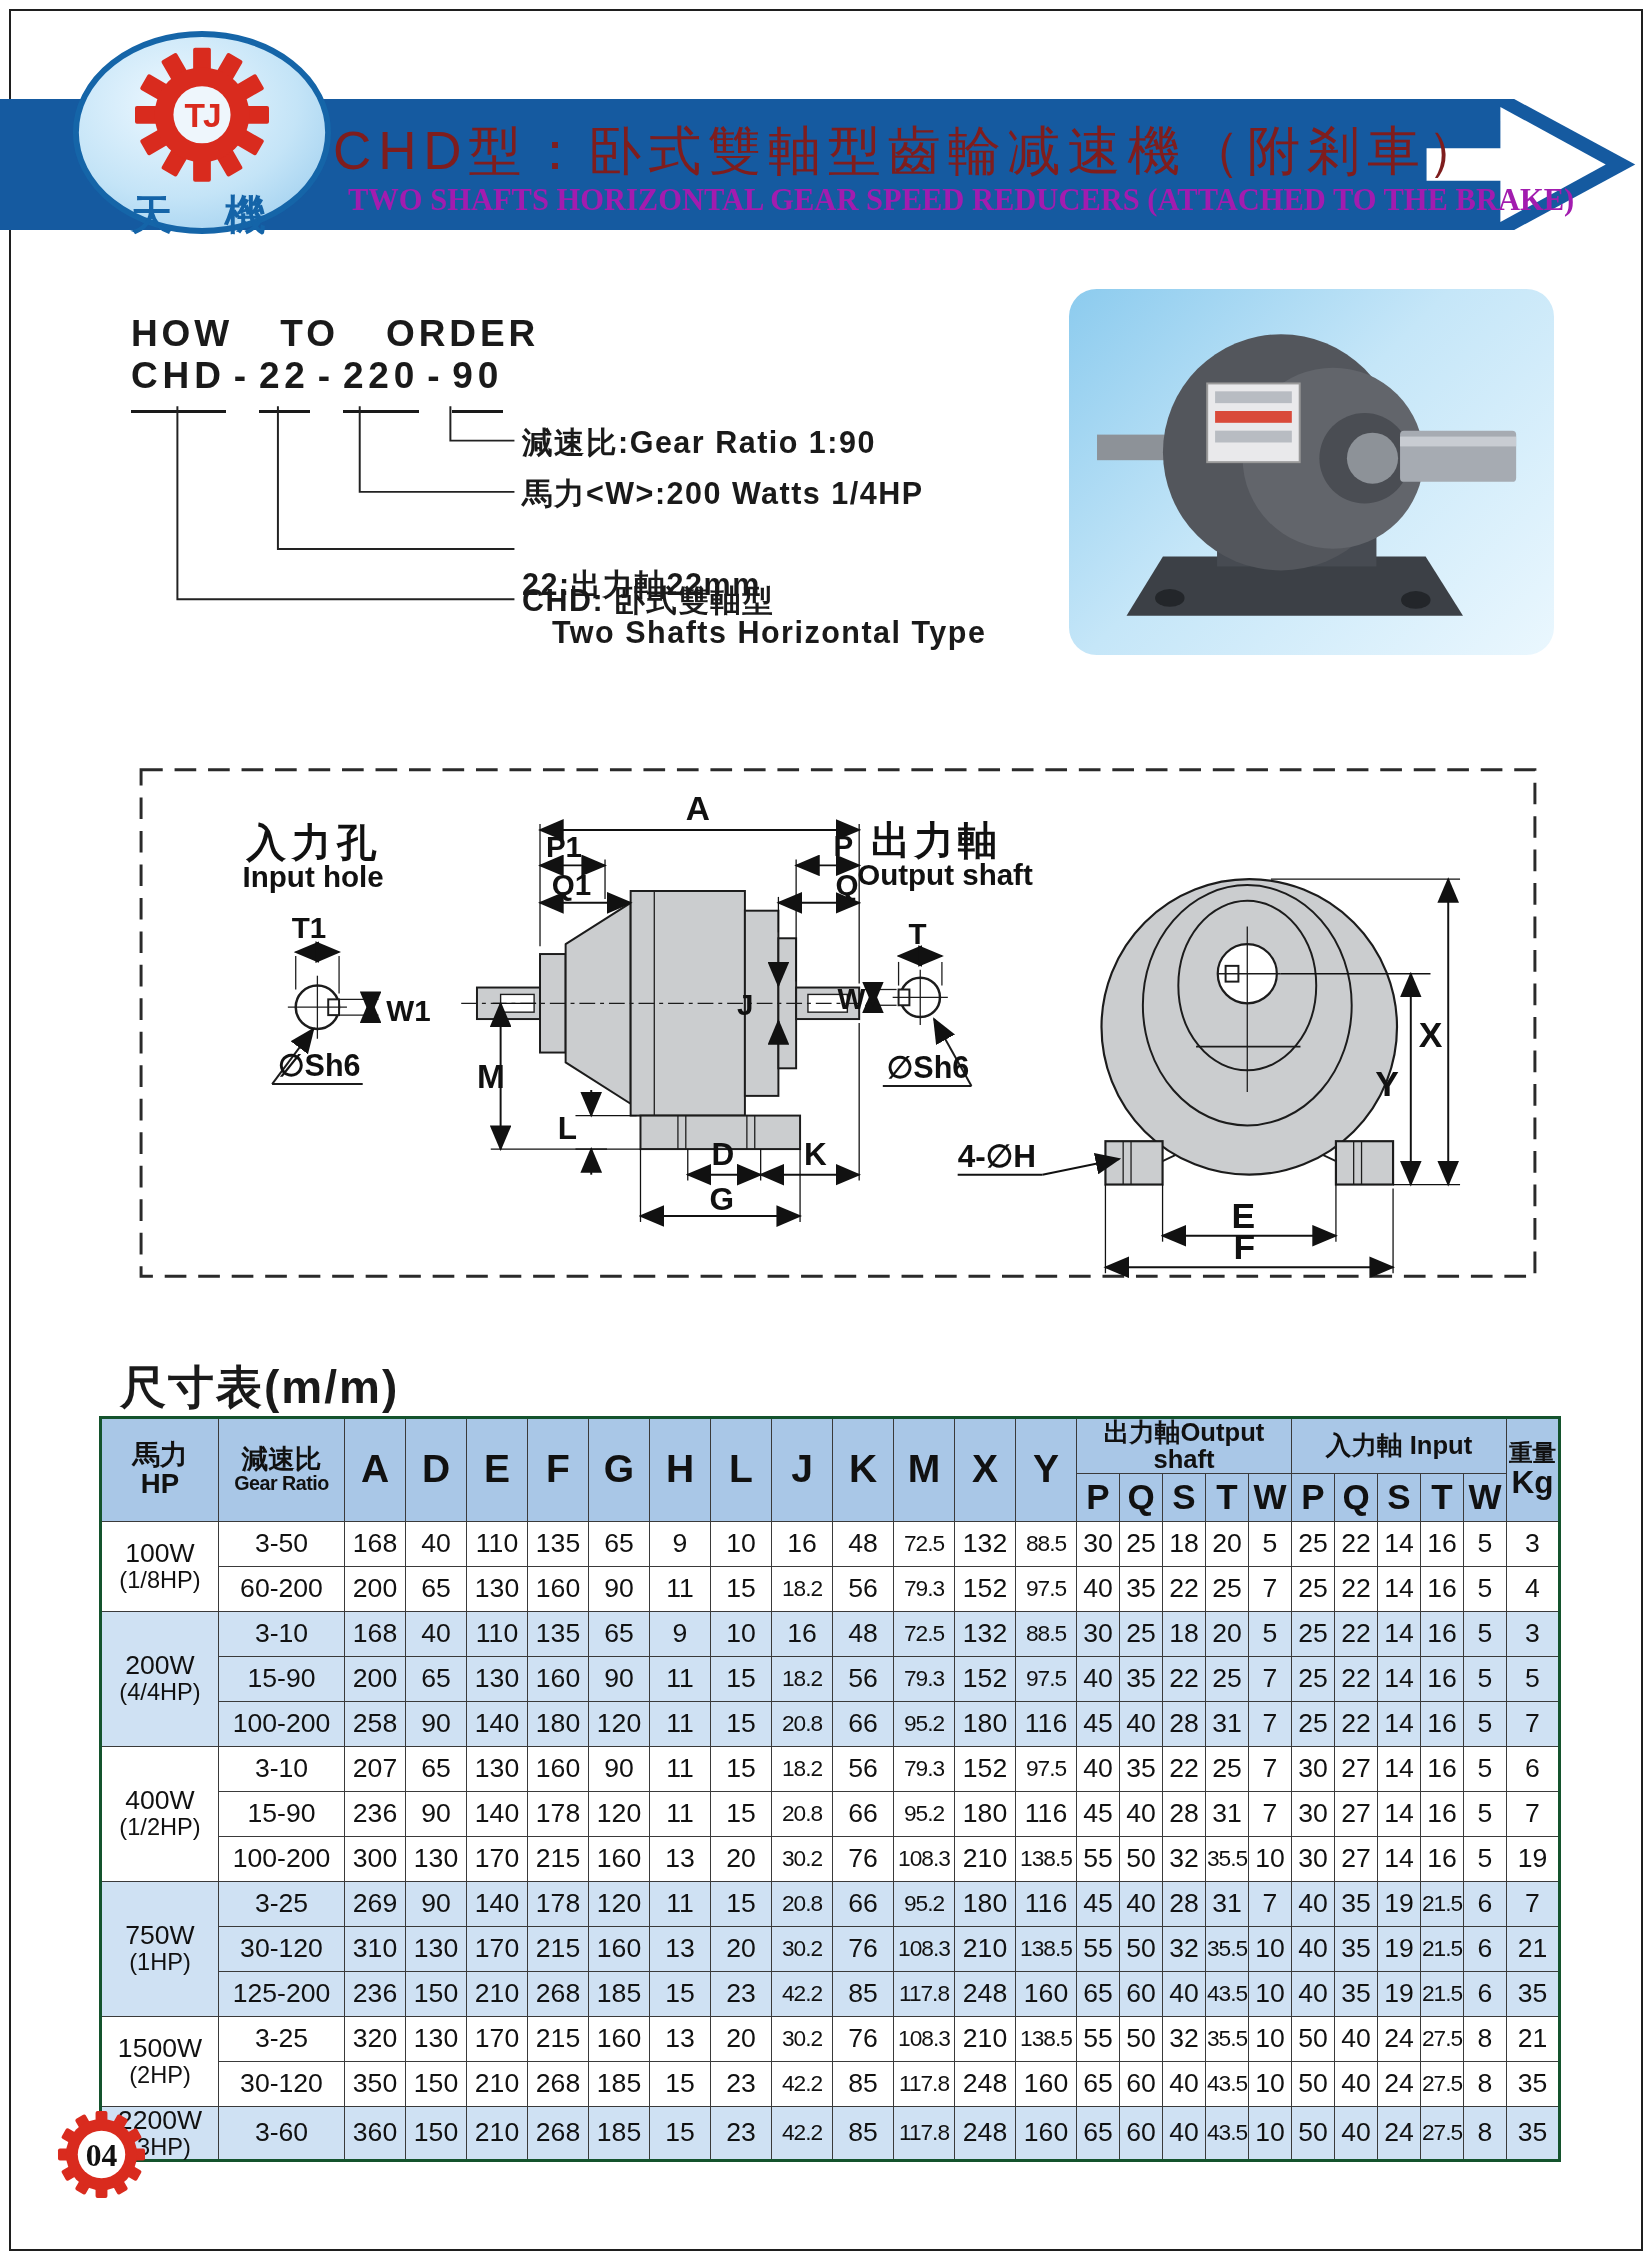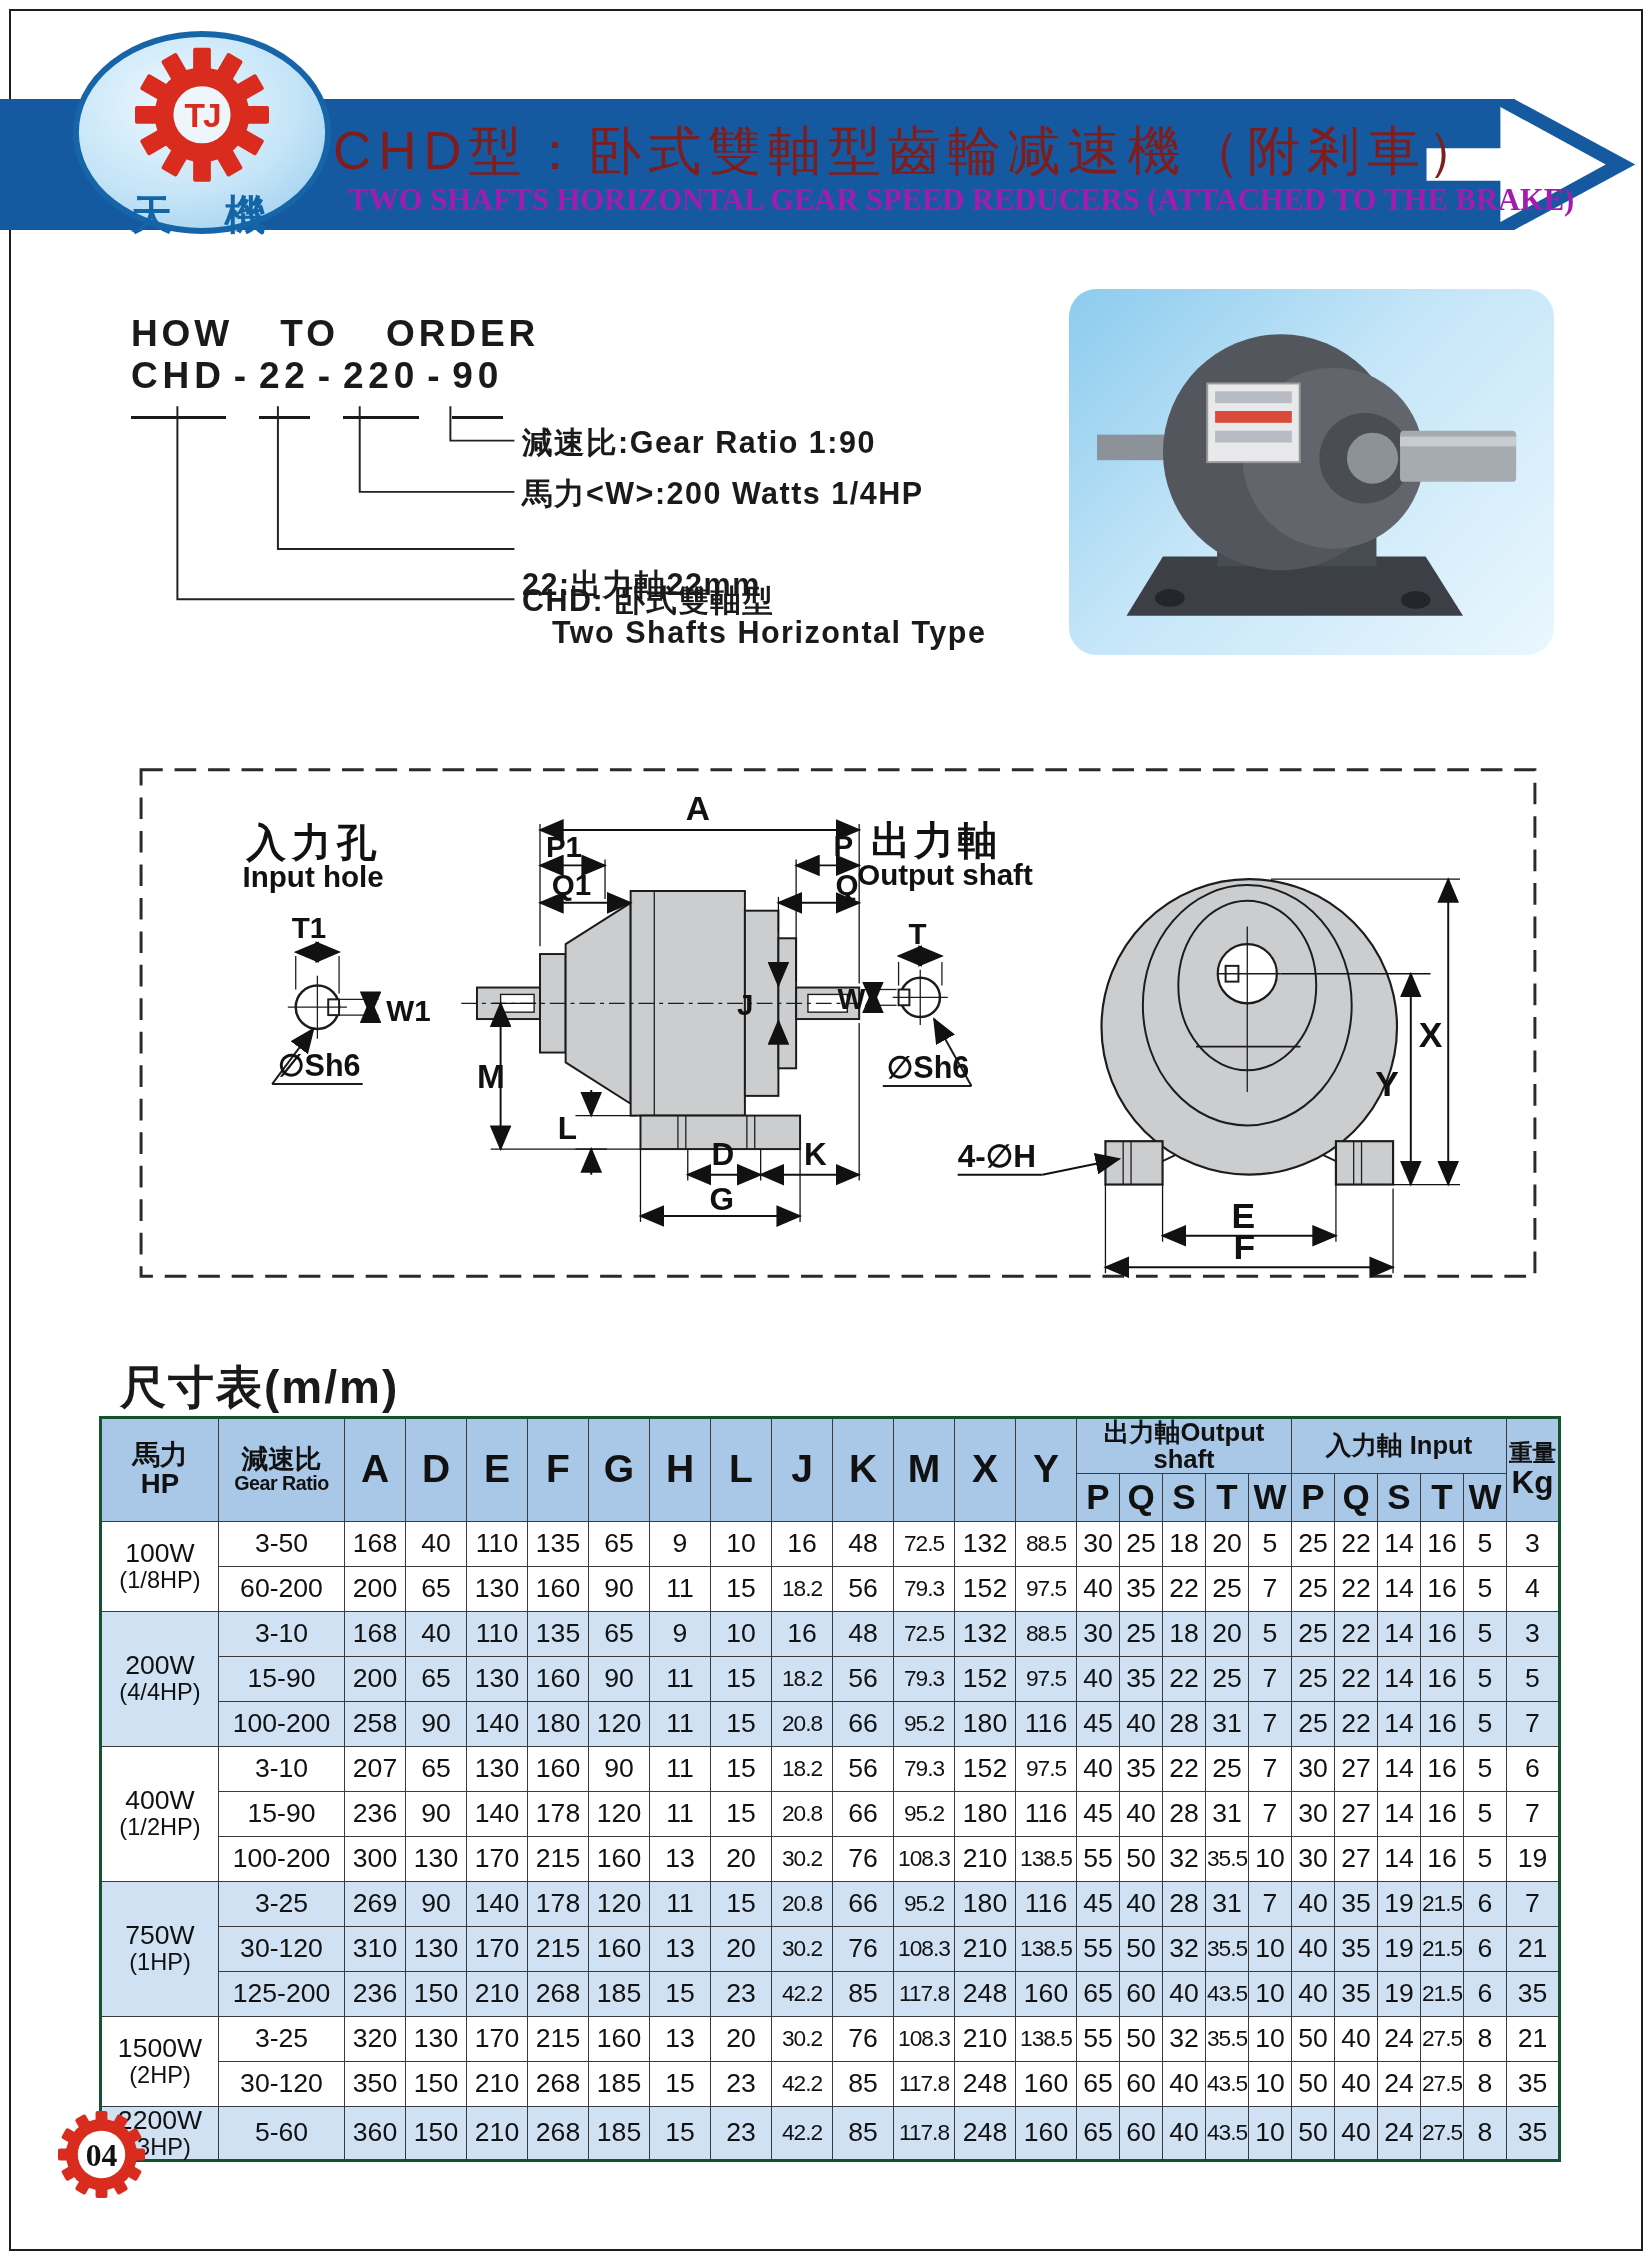--- a/index.html
+++ b/index.html
@@ -17,21 +17,21 @@
               color:#7f1d1d;letter-spacing:6.9px;white-space:nowrap;}
   .band-sub{position:absolute;left:348px;top:183px;font-size:30.5px;font-weight:bold;
             color:#a21caf;font-family:"Liberation Serif",serif;letter-spacing:0px;white-space:nowrap;}
   .logo-svg{position:absolute;left:69px;top:27.6px;}
 
   
   .order-heading{position:absolute;left:131px;top:313px;font-size:37px;font-weight:bold;
                  letter-spacing:3.9px;word-spacing:33px;color:#1a1a1a;}
   .order-code{position:absolute;left:131px;top:355px;font-size:37px;font-weight:bold;
               letter-spacing:4.9px;color:#1a1a1a;white-space:nowrap;}
-  .order-code .u{border-bottom:3px solid #1a1a1a;padding-bottom:20px;}
+  .order-code .u{border-bottom:3px solid #1a1a1a;padding-bottom:14px;}
   .order-code .dash{margin:0 7.9px;}
   .callout-svg{position:absolute;left:0;top:276px;}
   .callout{position:absolute;font-size:30.5px;font-weight:bold;color:#1a1a1a;
            letter-spacing:1.5px;white-space:nowrap;}
   .co1{left:522px;top:423px;}
   .co2{left:522px;top:474px;}
   .co3{left:522px;top:531px;margin-top:34px;}
   .co4{left:522px;top:581px;}
   .co4b{left:552px;top:615px;}
 
@@ -735,21 +735,21 @@
         <td class="num">24</td>
         <td class="num sm">27.5</td>
         <td class="num">8</td>
         <td class="num">35</td>
       </tr>
       <tr class="tint">
         <td class="hp" rowspan="1">
           <div>2200W</div>
           <div class="hpsub">(3HP)</div>
         </td>
-        <td class="ratio">5-60</td>
+        <td class="ratio">3-60</td>
         <td class="num">360</td>
         <td class="num">150</td>
         <td class="num">210</td>
         <td class="num">268</td>
         <td class="num">185</td>
         <td class="num">15</td>
         <td class="num">23</td>
         <td class="num sm">42.2</td>
         <td class="num">85</td>
         <td class="num sm">117.8</td>

